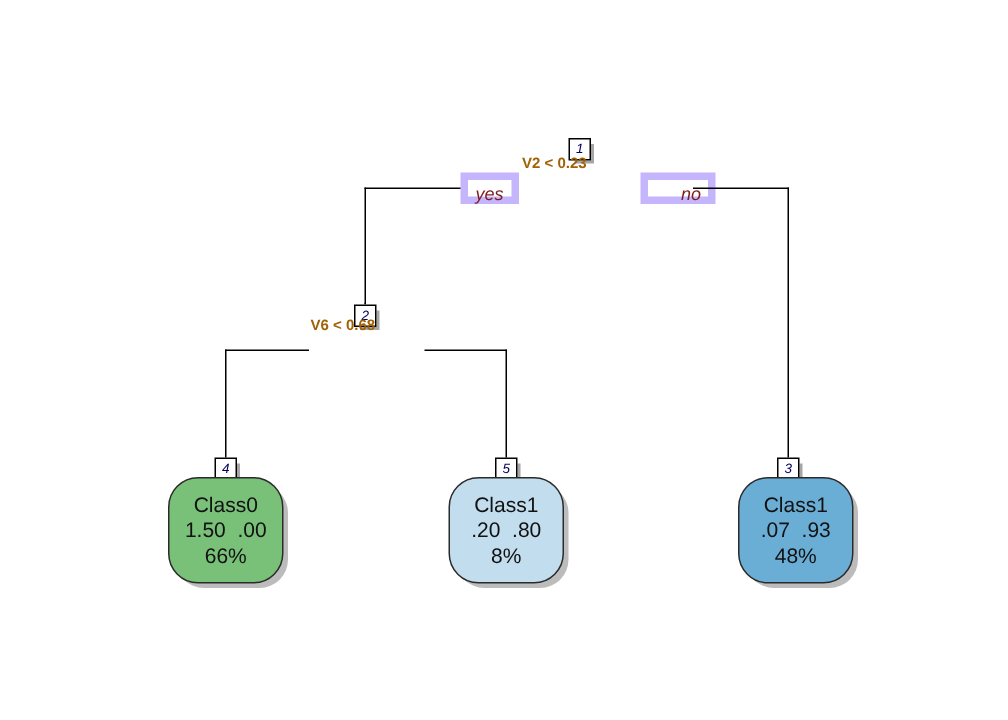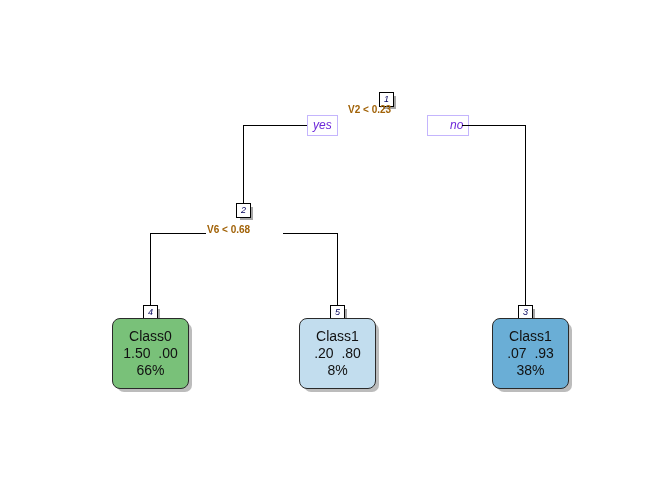--- a/index.html
+++ b/index.html
@@ -52,37 +52,37 @@
     line-height: 13px;
     text-align: center;
     box-shadow: 3px 3px 0 -1px rgba(150,150,150,0.85);
   }
 
   
   .branch-tag {
     position: absolute;
     height: 21px;
     background: #ffffff;
-    border: 1px solid #c4b5fd;
+    border: 5px solid #c4b5fd;
     box-sizing: border-box;
     font-size: 12px;
     font-style: italic;
-    color: #6d28d9;
+    color: #7f1d1d;
     line-height: 19px;
     text-align: center;
     padding: 0 5px;
   }
 
   
   .leaf {
     position: absolute;
     width: 77px;
     height: 71px;
     border: 1px solid #2a2a2a;
-    border-radius: 8px;
+    border-radius: 20px;
     box-sizing: border-box;
     display: flex;
     flex-direction: column;
     align-items: center;
     justify-content: center;
     box-shadow: 4px 4px 0 -1px rgba(165,165,165,0.75);
   }
   .leaf .line {
     font-size: 14px;
     color: #111111;
@@ -107,21 +107,21 @@
 
   <div class="edge h" style="left:243px; top:125px; width:64px;"></div>
   <div class="edge v" style="left:243px; top:125px; height:78px;"></div>
   <div class="edge h" style="left:243px; top:202px; width:1px;"></div>
 
   <div class="edge h" style="left:462px; top:125px; width:64px;"></div>
   <div class="edge v" style="left:525px; top:125px; height:181px;"></div>
 
   <div class="badge" style="left:236px; top:203px;">2</div>
 
-  <div class="split-label" style="left:207px; top:224px;">V6 &lt; 0.68</div>
+  <div class="split-label" style="left:207px; top:212px;">V6 &lt; 0.68</div>
 
   <div class="edge h" style="left:150px; top:233px; width:56px;"></div>
   <div class="edge h" style="left:283px; top:233px; width:55px;"></div>
 
   <div class="edge v" style="left:150px; top:233px; height:73px;"></div>
   <div class="edge v" style="left:337px; top:233px; height:73px;"></div>
 
   <div class="badge" style="left:143px; top:305px;">4</div>
 
   <div class="leaf" id="leaf-4" style="left: 112px; top: 318px; background: rgb(121, 193, 121);">
@@ -136,16 +136,16 @@
     <div class="line">Class1</div>
     <div class="line probs">.20  .80</div>
     <div class="line">8%</div>
   </div>
 
   <div class="badge" style="left:518px; top:305px;">3</div>
 
   <div class="leaf" id="leaf-3" style="left: 492px; top: 318px; background: rgb(106, 174, 214);">
     <div class="line">Class1</div>
     <div class="line probs">.07  .93</div>
-    <div class="line">38%</div>
+    <div class="line">48%</div>
   </div>
 
 </div>
 
 </body></html>

